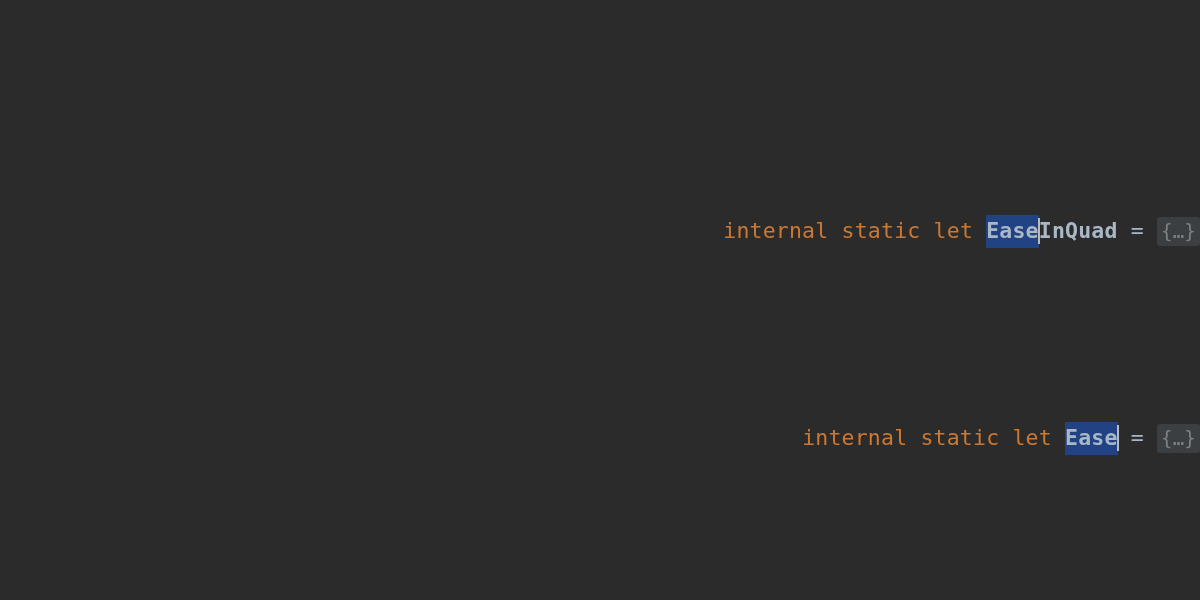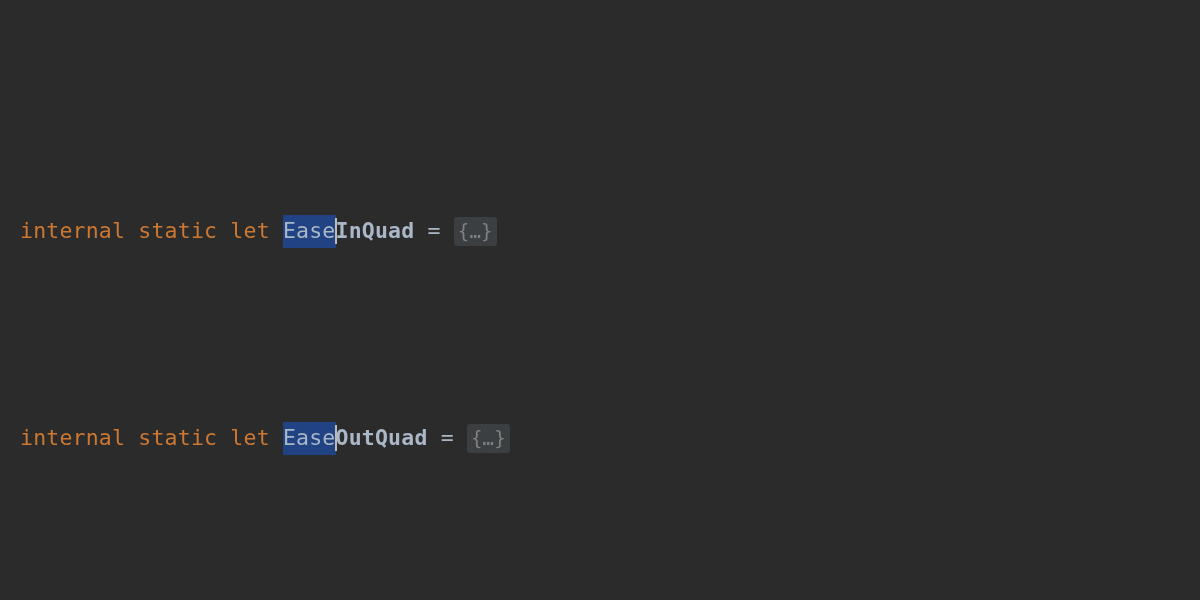--- a/index.html
+++ b/index.html
@@ -16,28 +16,30 @@
     letter-spacing: 0.2px;
   }
   .editor {
     padding-top: 22px;
     padding-left: 20px;
   }
   .line {
     height: 32px;
     display: flex;
     align-items: center;
+    justify-content: flex-end;
   }
   .gap { height: 46px; }
   .kw { color: #cc7832; }
   .ident { color: #a9b7c6; font-weight: bold; }
   .punct { color: #a9b7c6; }
   .hl {
     background: #214283;
     color: #a9b7c6;
+    font-weight: bold;
   }
   .fold {
     background: #3c3f41;
     color: #808080;
     border-radius: 3px;
     padding: 0 4px;
     font-size: 19px;
   }
   .cursor {
     display: inline-block;
@@ -55,21 +57,21 @@
 <body>
 
 
 
 <div class="editor">
 
 <div class="line"><span class="kw">internal</span><span> </span><span class="kw">static</span><span> </span><span class="kw">let</span><span> </span><span class="hl">Ease</span><span class="cursor"></span><span class="ident">InQuad</span><span class="punct"> = </span><span class="fold">{…}</span></div>
 
 <div class="gap"></div>
 
-<div class="line"><span class="kw">internal</span><span> </span><span class="kw">static</span><span> </span><span class="kw">let</span><span> </span><span class="hl">Ease</span><span class="cursor"></span><span class="ident">OutQuad</span><span class="punct"> = </span><span class="fold">{…}</span></div>
+<div class="line"><span class="kw">internal</span><span> </span><span class="kw">static</span><span> </span><span class="kw">let</span><span> </span><span class="hl">Ease</span><span class="cursor"></span><span class="punct"> = </span><span class="fold">{…}</span></div>
 
 <div class="gap"></div>
 
 
 
 
 
 
 
 

